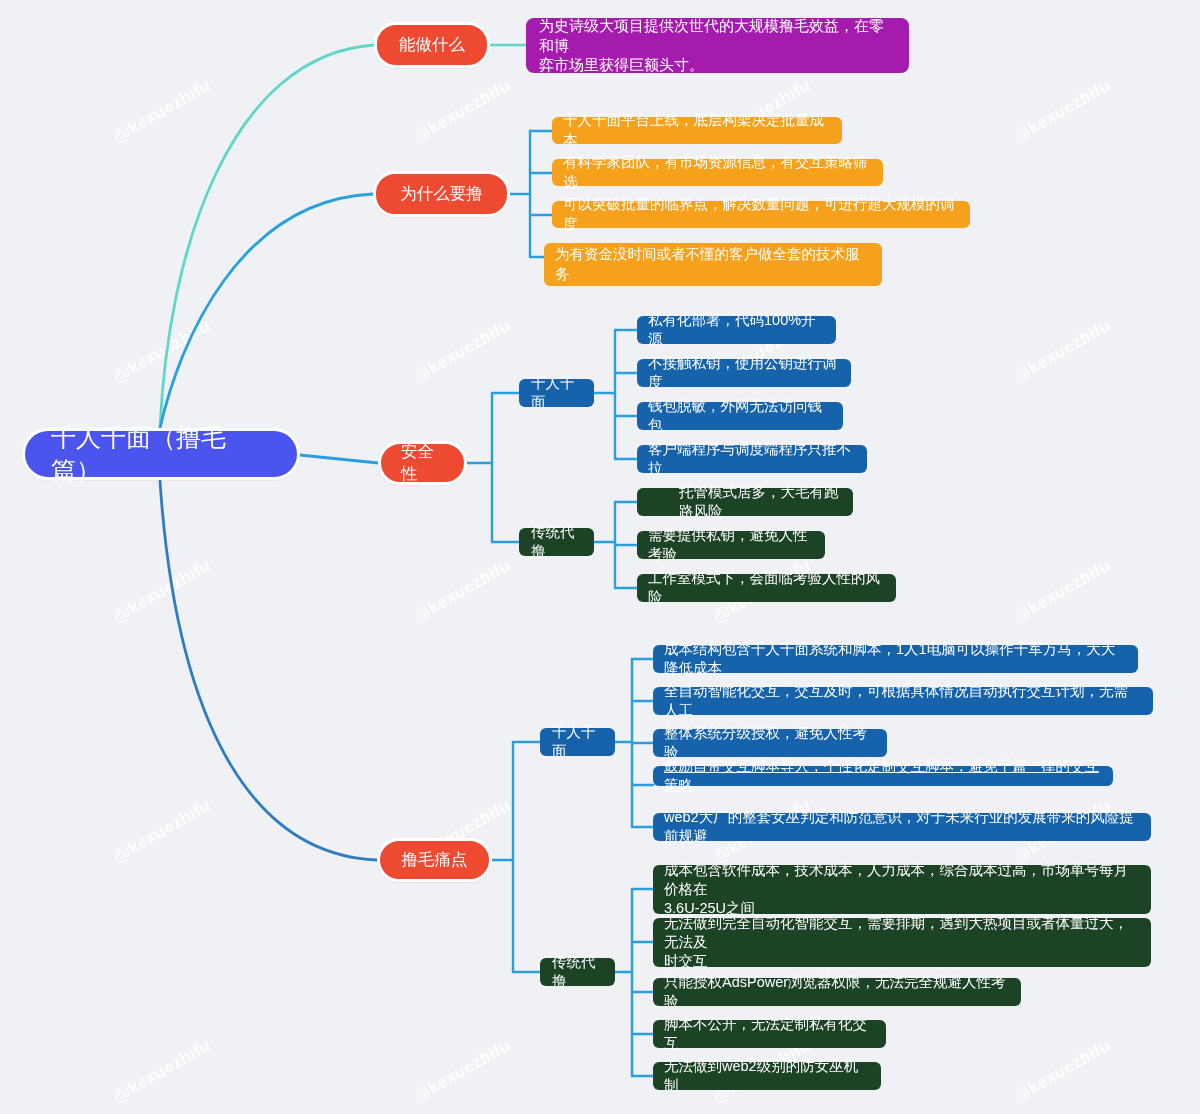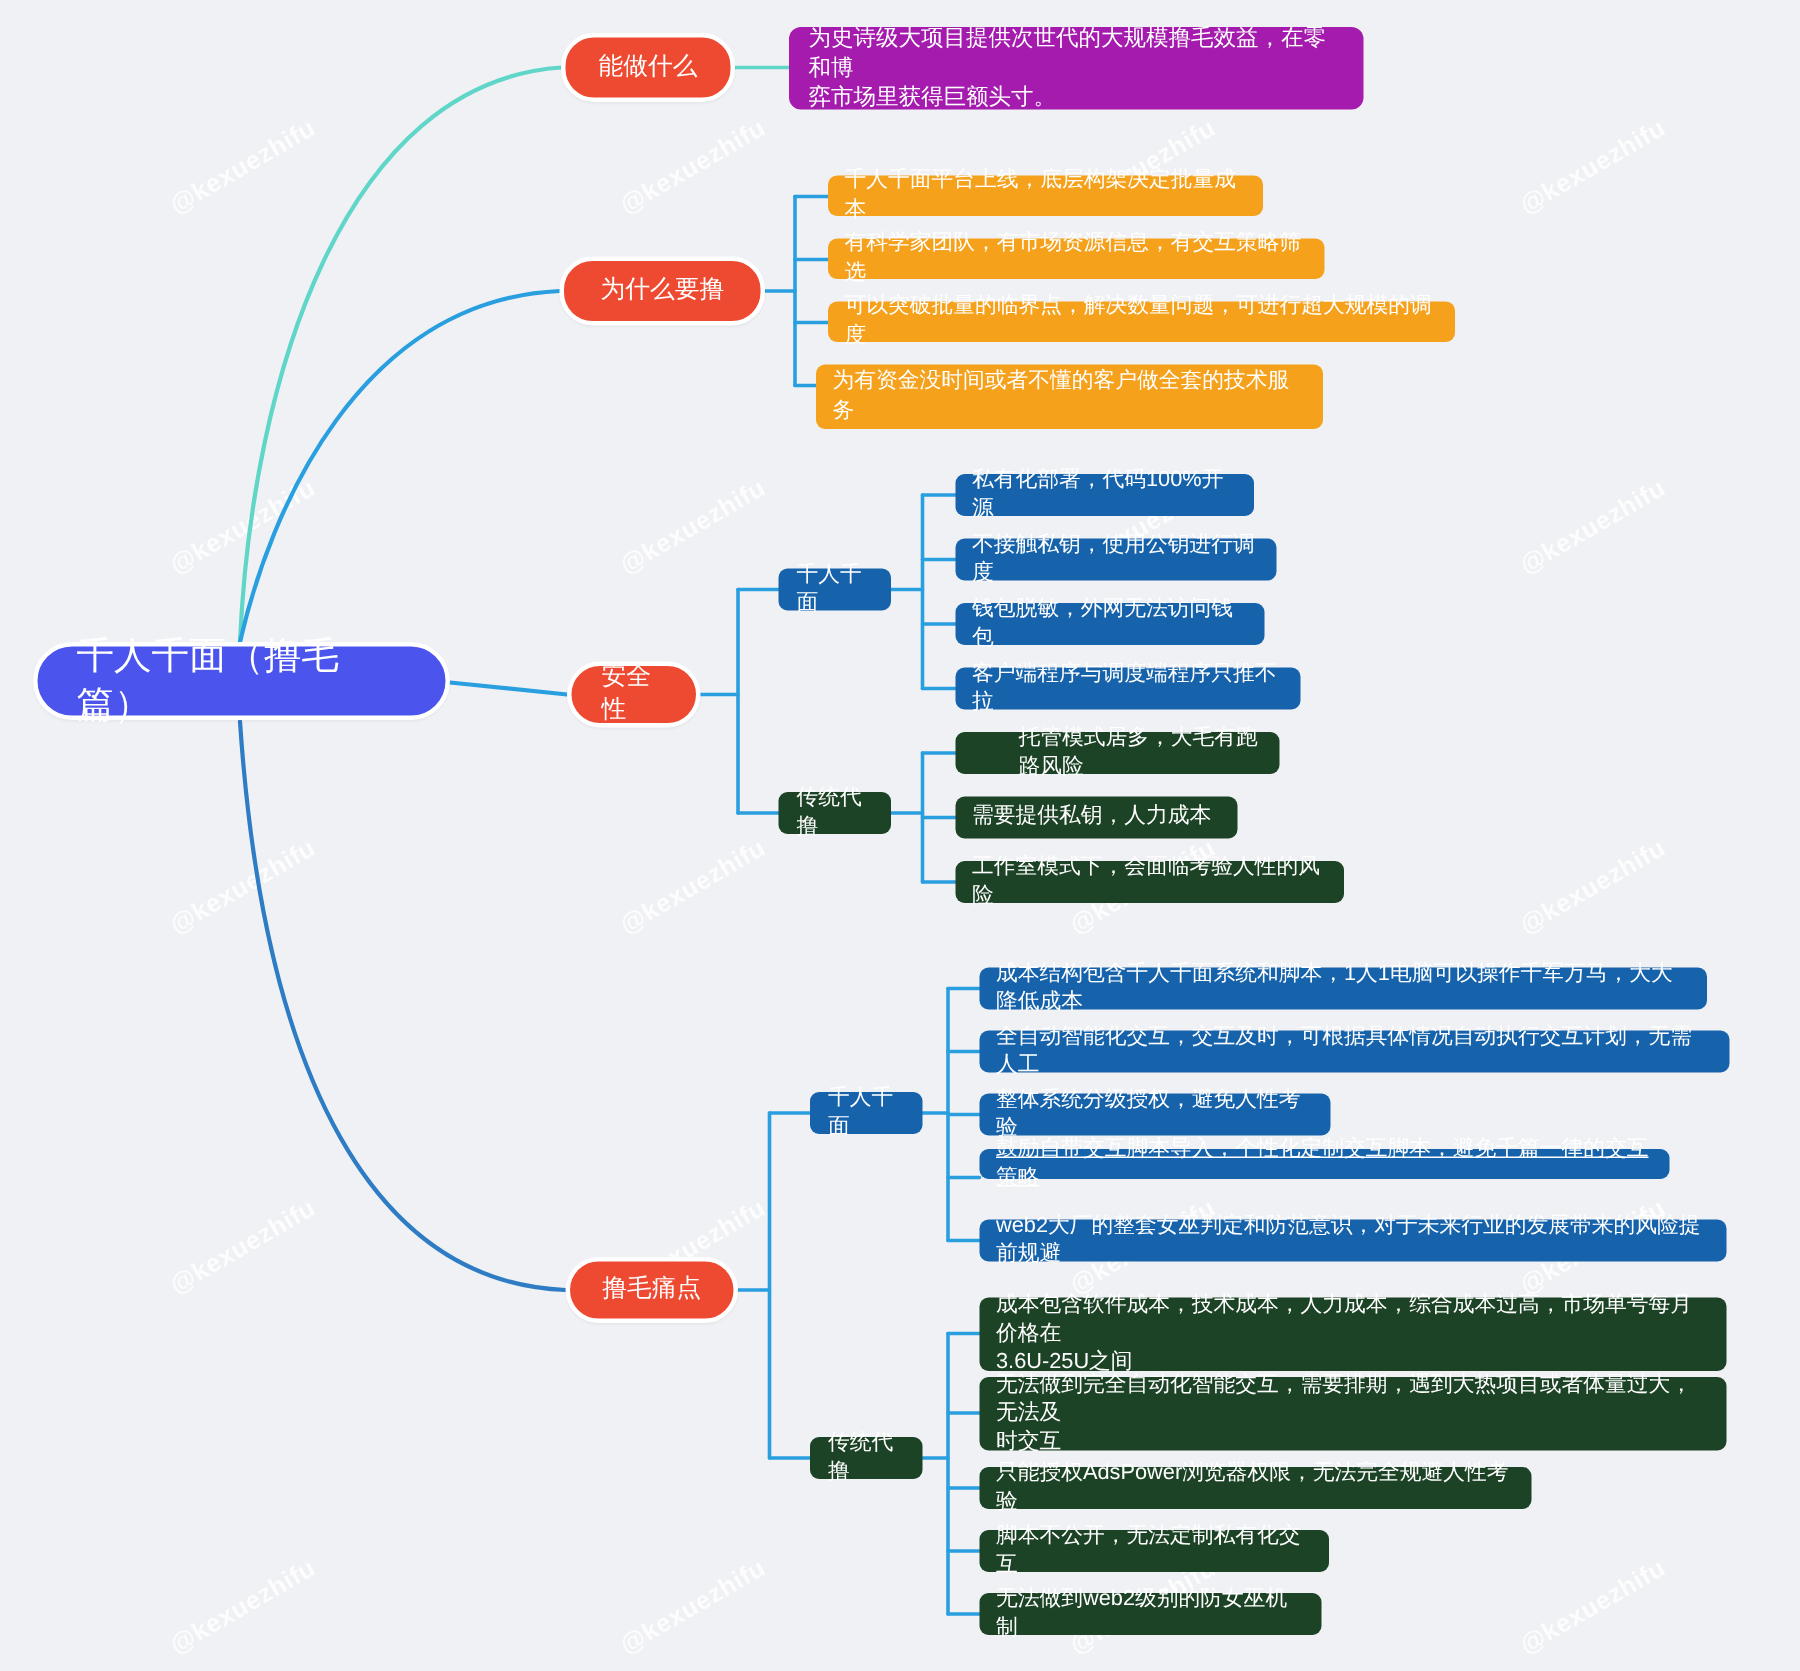--- a/index.html
+++ b/index.html
@@ -201,21 +201,21 @@
     <span>客户端程序与调度端程序只推不拉</span>
   </div>
 
   <div class="node subcat green" style="left:519px; top:528px; width:75px; height:28px;">
     <span>传统代撸</span>
   </div>
   <div class="node leaf green" style="left:637px; top:488px; width:216px; height:28px;padding-left:42px;">
     <span>托管模式居多，大毛有跑路风险</span>
   </div>
   <div class="node leaf green" style="left:637px; top:531px; width:188px; height:28px;">
-    <span>需要提供私钥，人力成本</span>
+    <span>需要提供私钥，避免人性考验</span>
   </div>
   <div class="node leaf green" style="left:637px; top:574px; width:259px; height:28px;">
     <span>工作室模式下，会面临考验人性的风险</span>
   </div>
 
   <div class="node topic" style="left:377px; top:838px; width:115px; height:44px;">
     <span>撸毛痛点</span>
   </div>
 
   <div class="node subcat blue" style="left:540px; top:728px; width:75px; height:28px;">

